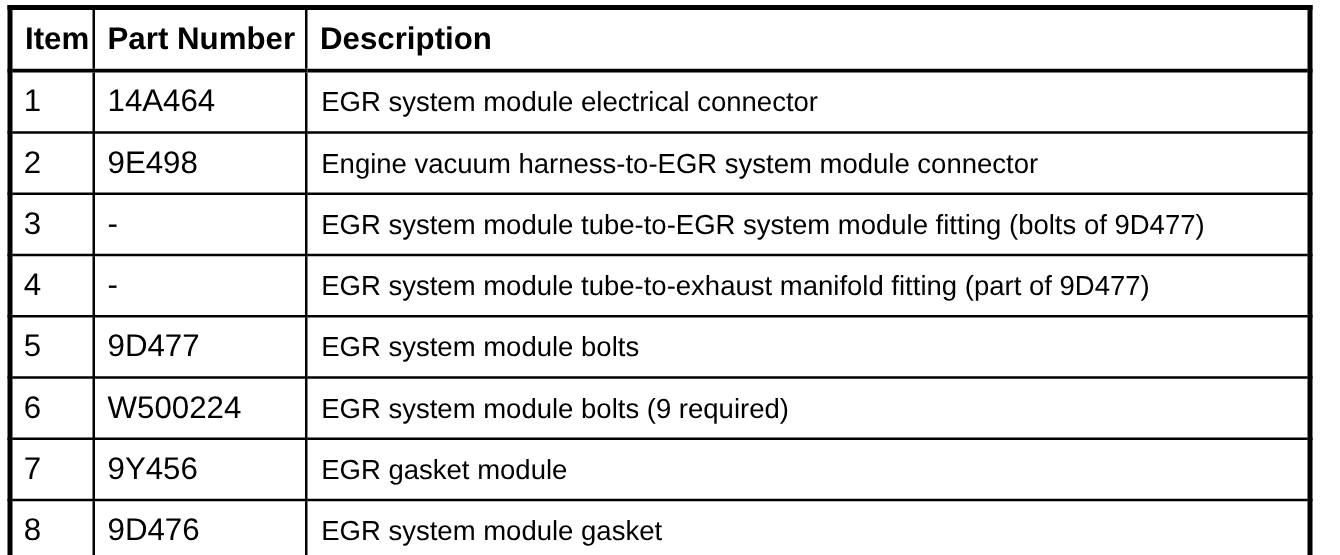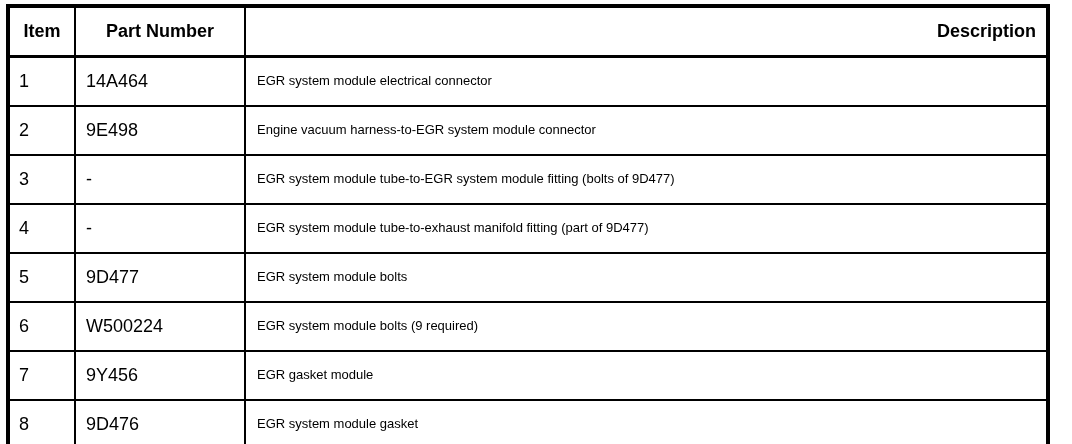--- a/index.html
+++ b/index.html
@@ -33,51 +33,51 @@
   }
   table.parts-table col.col-item { width: 67px; }
   table.parts-table col.col-part { width: 170px; }
   table.parts-table col.col-desc { width: auto; }
 
   table.parts-table th,
   table.parts-table td {
     border: 2px solid #000000;
     padding: 0 10px;
     vertical-align: middle;
-    font-size: 18px;
+    font-size: 25px;
     line-height: 1.15;
     white-space: nowrap;
     overflow: hidden;
   }
   table.parts-table thead th {
     font-weight: bold;
     height: 47px;
     border-bottom-width: 3px;
   }
   table.parts-table thead th.h-item,
   table.parts-table thead th.h-part {
     text-align: center;
   }
   table.parts-table thead th.h-desc {
-    text-align: right;
+    text-align: left;
   }
   table.parts-table tbody td {
     font-weight: normal;
     height: 47px;
     text-align: left;
   }
   table.parts-table tbody td.c-item {
     padding-left: 9px;
   }
   table.parts-table tbody td.c-part {
     padding-left: 10px;
   }
   table.parts-table tbody td.c-desc {
     padding-left: 11px;
-    font-size: 13px;
+    font-size: 22px;
   }
 </style>
 </head>
 <body>
 
 <div id="parts-table-wrap">
   <table class="parts-table">
     <colgroup>
       <col class="col-item">
       <col class="col-part">

